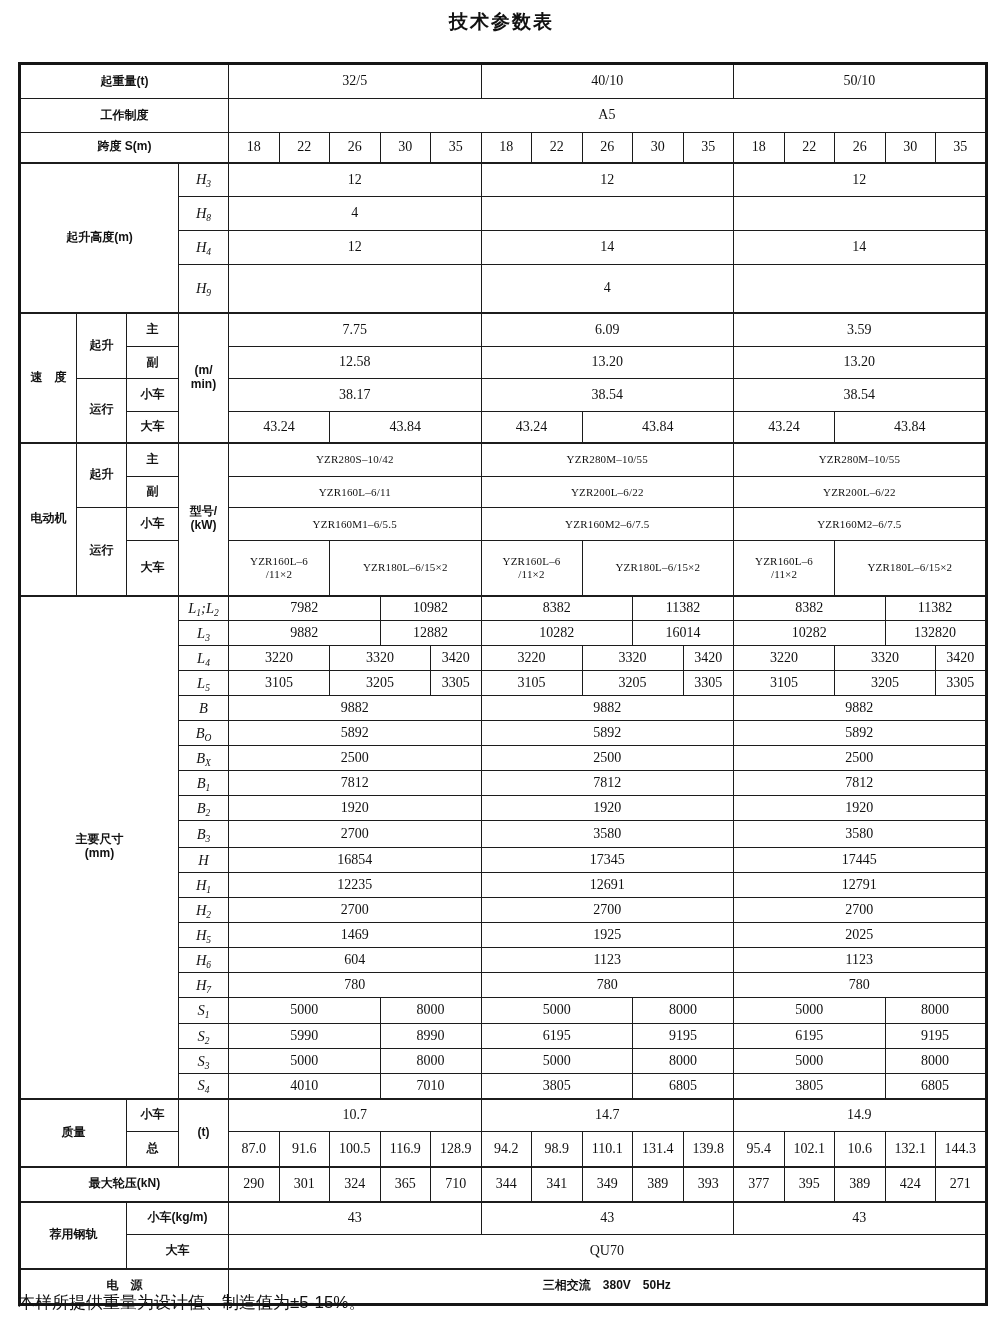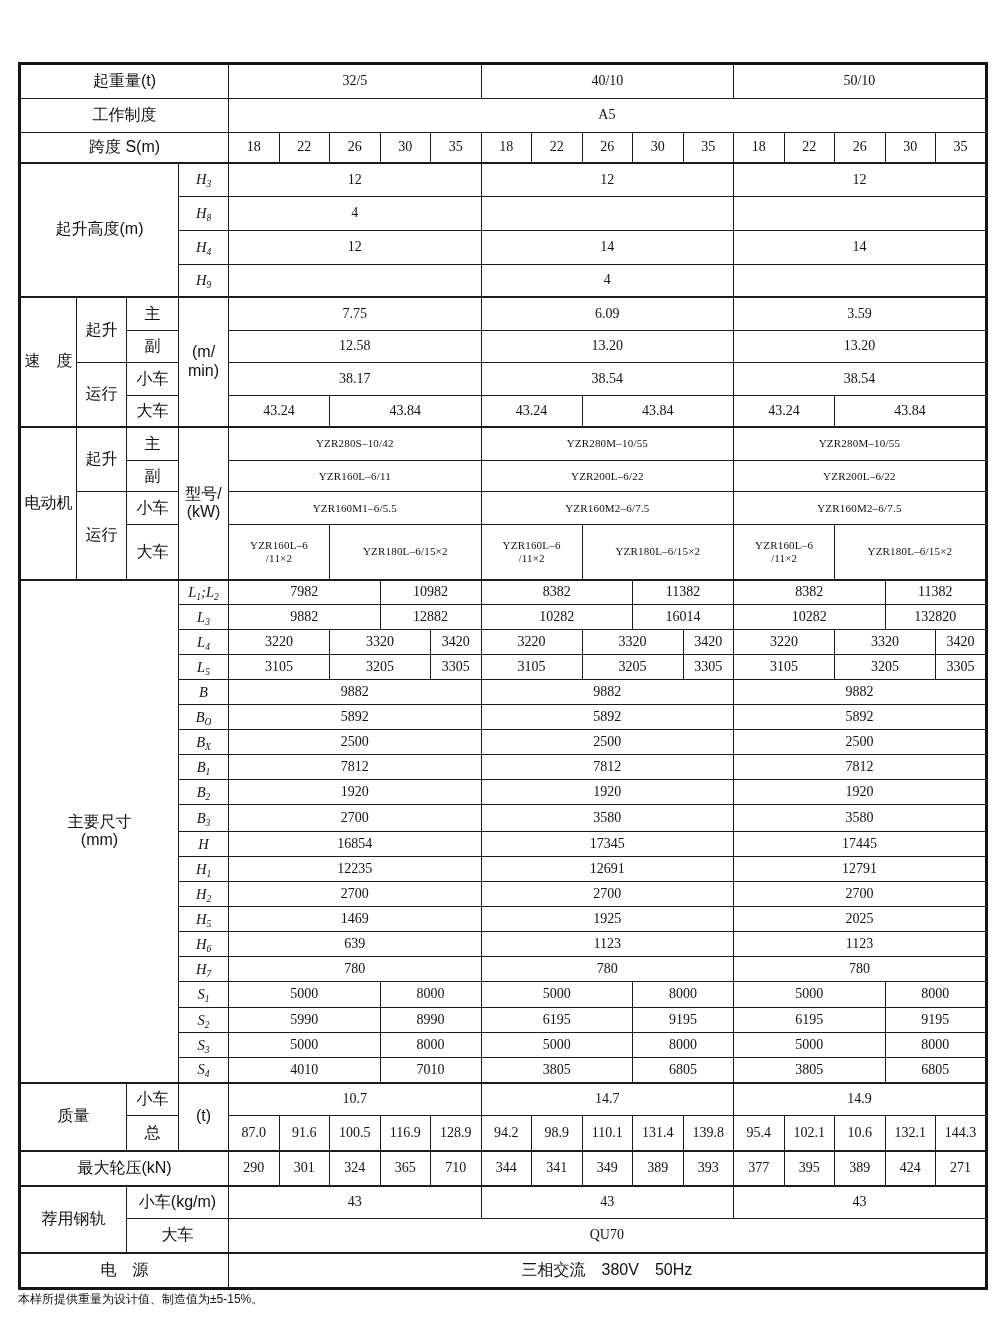--- a/index.html
+++ b/index.html
@@ -6,30 +6,31 @@
   .page{position:relative;width:1003px;height:1318px;background:#fff;overflow:hidden;
         font-family:"Liberation Sans","DejaVu Sans",sans-serif;color:#111;}
   .title{position:absolute;top:9px;left:0;width:1003px;text-align:center;
          font-weight:bold;font-size:19px;letter-spacing:2px;}
   #param-table{position:absolute;left:18px;top:62px;width:967px;
          border-collapse:collapse;table-layout:fixed;border:3px solid #151515;}
   #param-table td{border:1px solid #1c1c1c;text-align:center;vertical-align:middle;
          padding:0 2px;overflow:hidden;line-height:1.15;}
   #param-table tr.sec td{border-top-width:2px;}
   td.n{font-family:"Liberation Serif","DejaVu Serif",serif;font-size:14px;}
-  td.h{font-family:"Liberation Sans","DejaVu Sans",sans-serif;font-weight:normal;font-size:16px;}
+  td.h{font-family:"Liberation Sans","DejaVu Sans",sans-serif;font-weight:bold;font-size:12px;}
   td.v{font-family:"Liberation Serif","DejaVu Serif",serif;font-style:italic;font-size:14.5px;}
   td.m{font-family:"Liberation Serif","DejaVu Serif",serif;font-size:11px;letter-spacing:0.2px;}
   td sub{font-size:9.5px;line-height:0;vertical-align:-3px;}
-  .footnote{position:absolute;left:18px;top:1291px;font-size:12px;color:#111;}
+  .footnote{position:absolute;left:18px;top:1291px;font-size:17px;color:#111;}
 </style>
 </head>
 <body>
 
 <div class="page">
+  <div class="title">技术参数表</div>
 
   <table id="param-table">
     <colgroup>
       <col style="width:57px">
         <col style="width:50px">
         <col style="width:52px">
         <col style="width:50px">
       <col style="width:50.5px">
         <col style="width:50.5px">
         <col style="width:50.5px">
@@ -87,21 +88,21 @@
           <td colspan="5" class="n">4</td>
           <td colspan="5" class="n"></td>
           <td colspan="5" class="n"></td>
         </tr>
         <tr style="height: 34px;">
           <td class="v">H<sub>4</sub></td>
           <td colspan="5" class="n">12</td>
           <td colspan="5" class="n">14</td>
           <td colspan="5" class="n">14</td>
         </tr>
-        <tr style="height: 32px;">
+        <tr style="height: 48px;">
           <td class="v">H<sub>9</sub></td>
           <td colspan="5" class="n"></td>
           <td colspan="5" class="n">4</td>
           <td colspan="5" class="n"></td>
         </tr>
         <tr class="sec" style="height: 34px;">
           <td rowspan="4" class="h">速　度</td>
           <td rowspan="2" class="h">起升</td>
           <td class="h">主</td>
           <td rowspan="4" class="h">(m/<br>min)</td>
@@ -260,21 +261,21 @@
           <td colspan="5" class="n">2700</td>
         </tr>
         <tr style="height: 25px;">
           <td class="v">H<sub>5</sub></td>
           <td colspan="5" class="n">1469</td>
           <td colspan="5" class="n">1925</td>
           <td colspan="5" class="n">2025</td>
         </tr>
         <tr style="height: 25px;">
           <td class="v">H<sub>6</sub></td>
-          <td colspan="5" class="n">639</td>
+          <td colspan="5" class="n">604</td>
           <td colspan="5" class="n">1123</td>
           <td colspan="5" class="n">1123</td>
         </tr>
         <tr style="height: 25px;">
           <td class="v">H<sub>7</sub></td>
           <td colspan="5" class="n">780</td>
           <td colspan="5" class="n">780</td>
           <td colspan="5" class="n">780</td>
         </tr>
         <tr style="height: 26px;">

